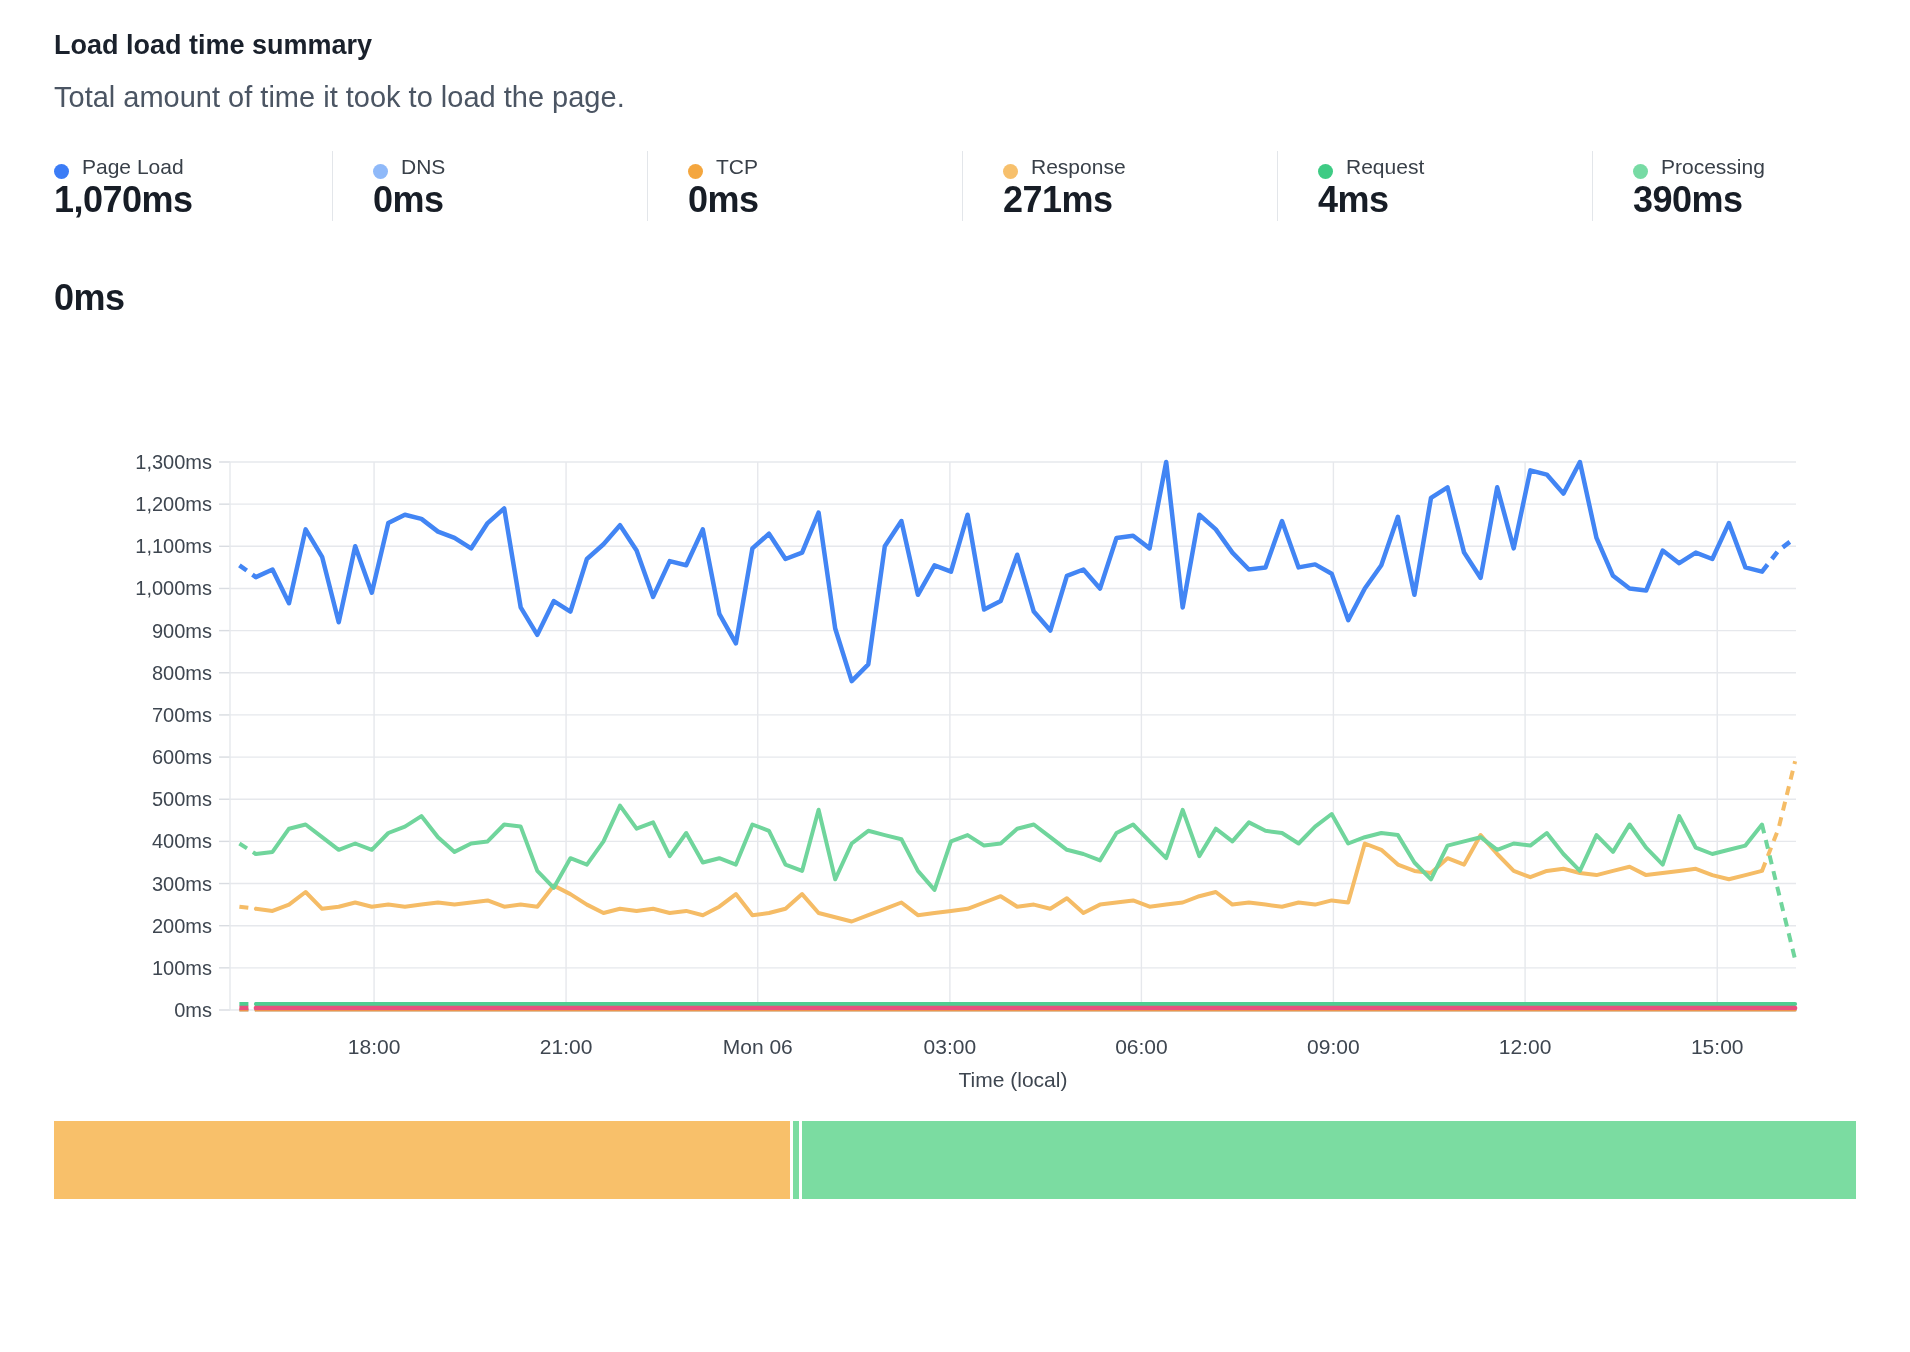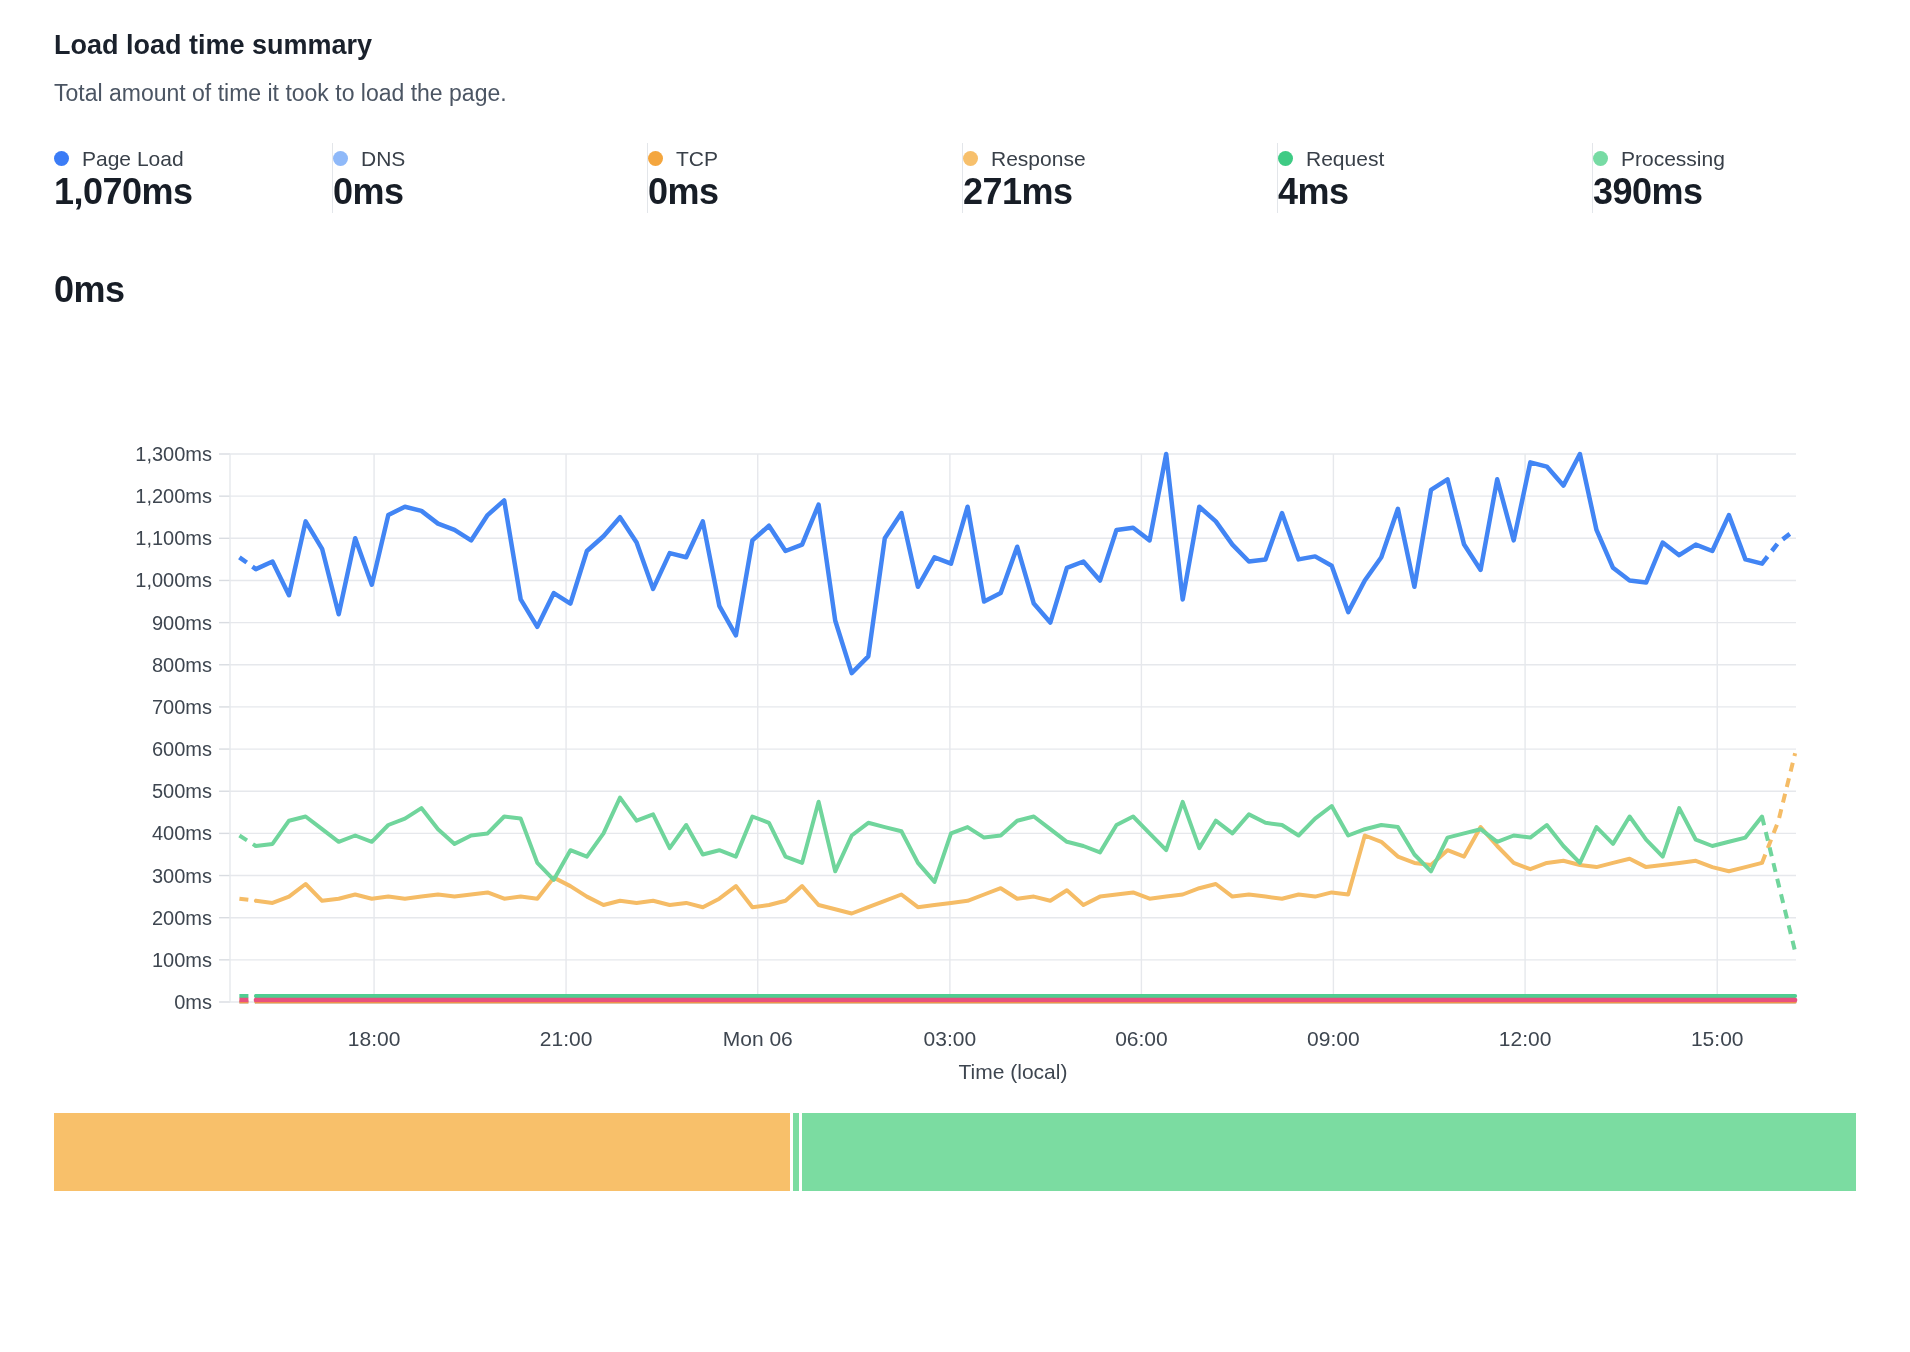--- a/index.html
+++ b/index.html
@@ -3,28 +3,28 @@
 <meta charset="utf-8">
 <style>
   html,body{margin:0;padding:0;background:#ffffff;}
   body{
     width:1910px;height:1352px;overflow:hidden;
     font-family:"Liberation Sans","DejaVu Sans",sans-serif;
     color:#1b2230;box-sizing:border-box;
     padding:28px 54px 0 54px;
   }
   .title{font-size:27px;font-weight:700;color:#1a212c;line-height:1.3;}
-  .subtitle{font-size:23px;color:#4b5563;margin-top:16px;line-height:1.3;}
+  .subtitle{font-size:29px;color:#4b5563;margin-top:16px;line-height:1.3;}
   .stats-row{
     display:grid;grid-template-columns:278px 315px 315px 315px 315px 315px;
     margin-top:34px;
   }
   .stat{padding-top:4px;}
-  .stat + .stat{border-left:1px solid #e3e6ea;}
-  .stat-label-row{display:flex;align-items:center;gap:13px;}
+  .stat + .stat{border-left:1px solid #e3e6ea;padding-left:40px;}
+  .stat-label-row{display:flex;align-items:flex-end;gap:13px;}
   .dot{width:15px;height:15px;border-radius:50%;flex:0 0 auto;}
   .stat-label{font-size:21px;color:#394049;}
   .stat-value{font-size:36px;font-weight:700;color:#171d26;letter-spacing:-0.5px;}
   .load-event-block{margin-top:52px;}
   .chart-wrap{margin-top:76px;}
   svg text{font-family:"Liberation Sans","DejaVu Sans",sans-serif;}
   .bottom-bar{
     margin-top:22px;height:78px;display:flex;gap:3px;width:1802px;
   }
   .bar-seg{height:100%;}

